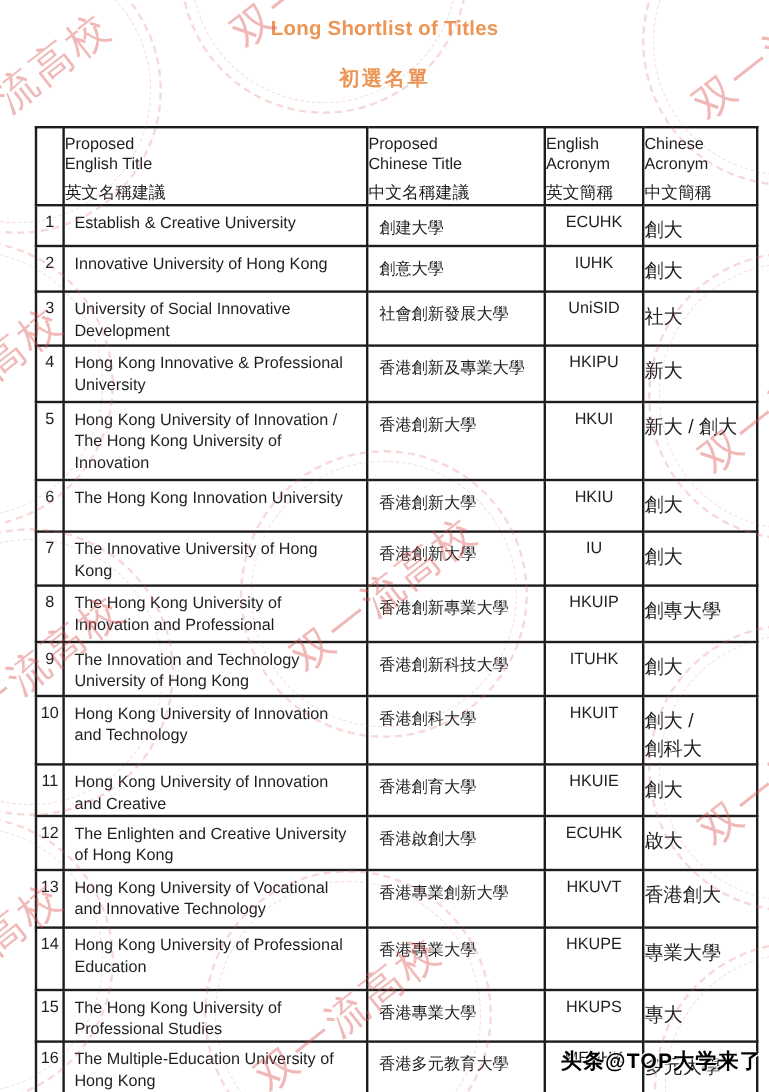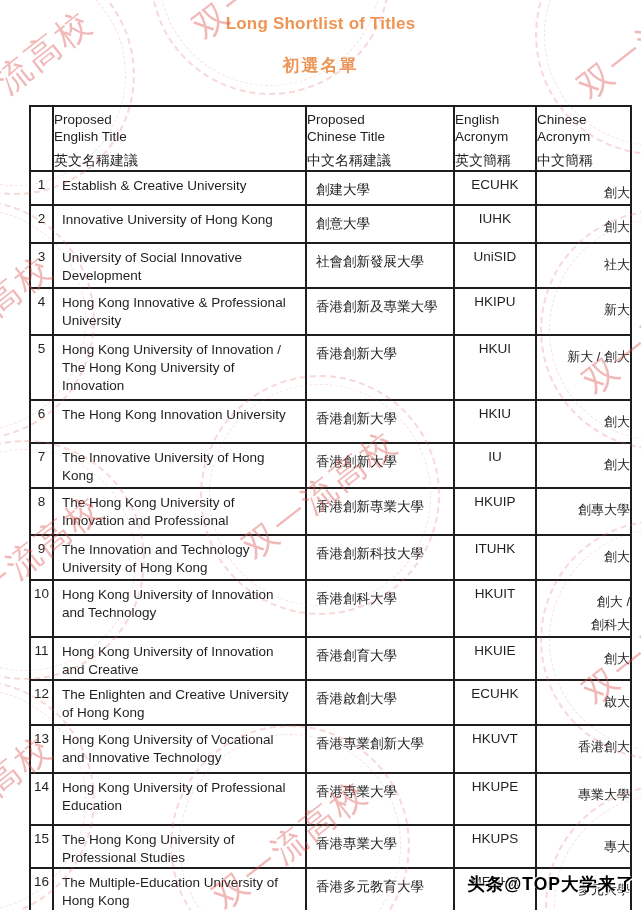--- a/index.html
+++ b/index.html
@@ -30,21 +30,21 @@
     font-weight: normal;
   }
   thead tr { height: 58px; }
   th { text-align: left; padding-top: 4px; }
   .h-en { font-size: 13.5px; line-height: 17px; }
   .h-zh { font-size: 14px; margin-top: 7px; }
   td.c-num  { text-align: center; padding-top: 5px; font-size: 13.5px; }
   td.c-en   { padding: 5px 7px 0 8px; font-size: 13.5px; line-height: 18px; }
   td.c-zh   { padding: 9px 7px 0 9px; font-size: 13.5px; line-height: 18px; }
   td.c-acr  { text-align: center; padding-top: 5px; font-size: 13.5px; }
-  td.c-acrzh{ text-align: right; padding-top: 9px; font-size: 13px; line-height: 23px; white-space: pre-line; }
+  td.c-acrzh{ text-align: left; padding-top: 9px; font-size: 16px; line-height: 23px; white-space: pre-line; }
   tbody tr:nth-child(1)  { height: 34px; }
   tbody tr:nth-child(2)  { height: 38px; }
   tbody tr:nth-child(3)  { height: 45px; }
   tbody tr:nth-child(4)  { height: 47px; }
   tbody tr:nth-child(5)  { height: 65px; }
   tbody tr:nth-child(6)  { height: 43px; }
   tbody tr:nth-child(7)  { height: 45px; }
   tbody tr:nth-child(8)  { height: 47px; }
   tbody tr:nth-child(9)  { height: 45px; }
   tbody tr:nth-child(10) { height: 56px; }

